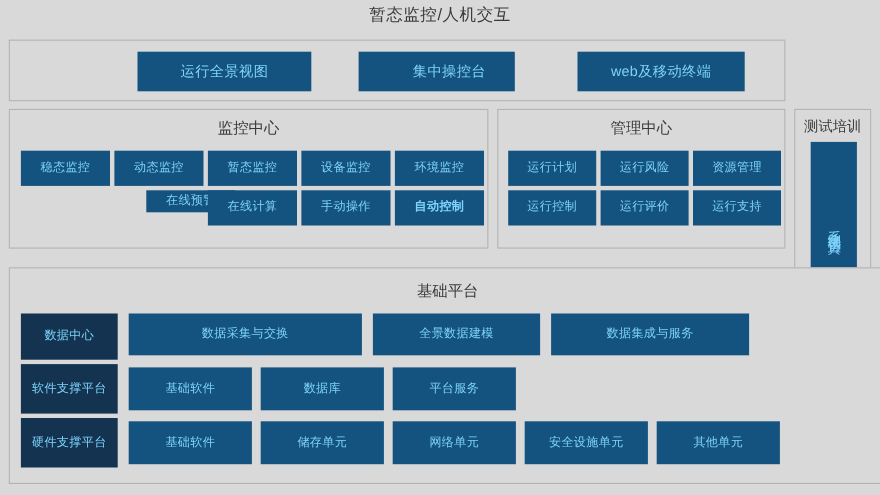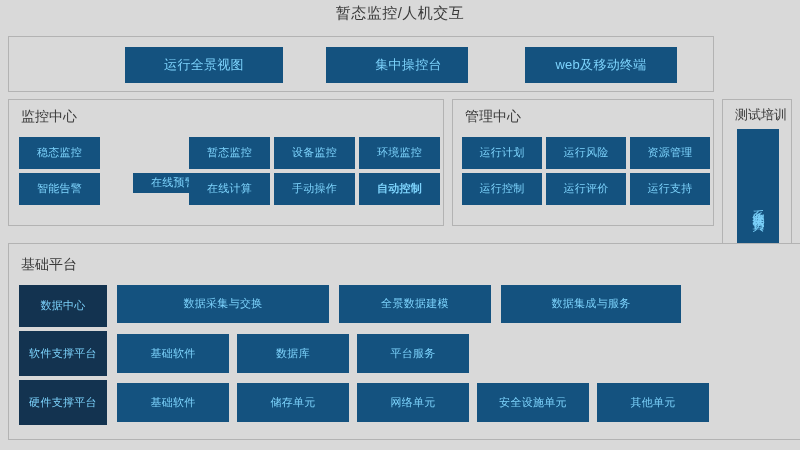--- a/index.html
+++ b/index.html
@@ -35,23 +35,23 @@
 
   
   .panel {
     position: absolute;
     box-sizing: border-box;
     border: 1px solid #b3b3b3;
     background: #d9d9d9;
   }
   .panel-title {
     position: absolute;
-    left: 12px;
+    left: 0;
     width: 100%;
-    text-align: left;
+    text-align: center;
     font-size: 14px;
     color: #3a3a3a;
   }
 
   
   .box {
     position: absolute;
     box-sizing: border-box;
     background: #14527f;
     color: #7dd3fc;
@@ -103,25 +103,25 @@
   <div class="panel" id="top-bar">
     <div class="box big top-box" style="left:116px; width:158px;">运行全景视图</div>
     <div class="box big top-box" style="left:317px; width:142px;padding-left:23px;">集中操控台</div>
     <div class="box big top-box" style="left:516px; width:152px;">web及移动终端</div>
   </div>
 
   <div class="panel" id="monitor-panel">
     <div class="panel-title mid-title">监控中心</div>
 
     <div class="box" style="left:10px;  top:37px; width:81px; height:32px;">稳态监控</div>
+    <div class="box" style="left:95px;  top:37px; width:81px; height:32px;">动态监控</div>
     <div class="box" style="left:180px; top:37px; width:81px; height:32px;">暂态监控</div>
     <div class="box" style="left:265px; top:37px; width:81px; height:32px;">设备监控</div>
     <div class="box" style="left:350px; top:37px; width:81px; height:32px;">环境监控</div>
 
-    <div class="box" style="left:10px;  top:73px; width:81px; height:32px;">智能告警</div>
     <div class="box" style="left:88px;  top:73px; width:81px; height:20px;margin-left:36px;">在线预警</div>
     <div class="box" style="left:180px; top:73px; width:81px; height:32px;">在线计算</div>
     <div class="box" style="left:265px; top:73px; width:81px; height:32px;">手动操作</div>
     <div class="box" style="left:350px; top:73px; width:81px; height:32px;font-weight:bold;">自动控制</div>
   </div>
 
   <div class="panel" id="manage-panel">
     <div class="panel-title mid-title">管理中心</div>
 
     <div class="box" style="left:9px;   top:37px; width:80px; height:32px;">运行计划</div>

